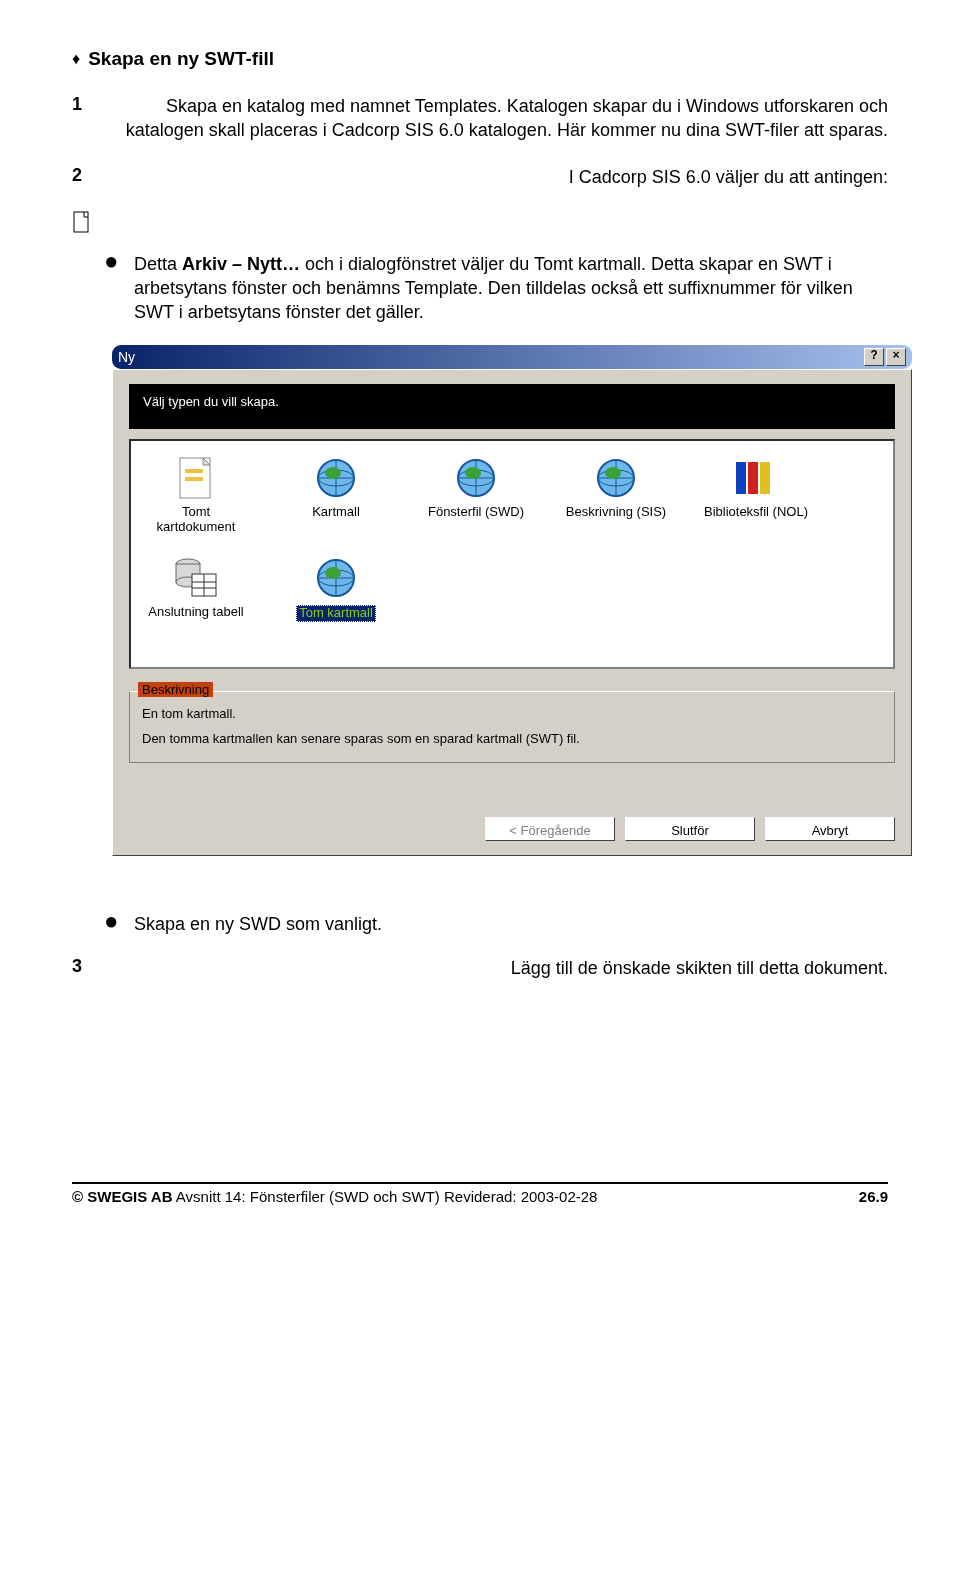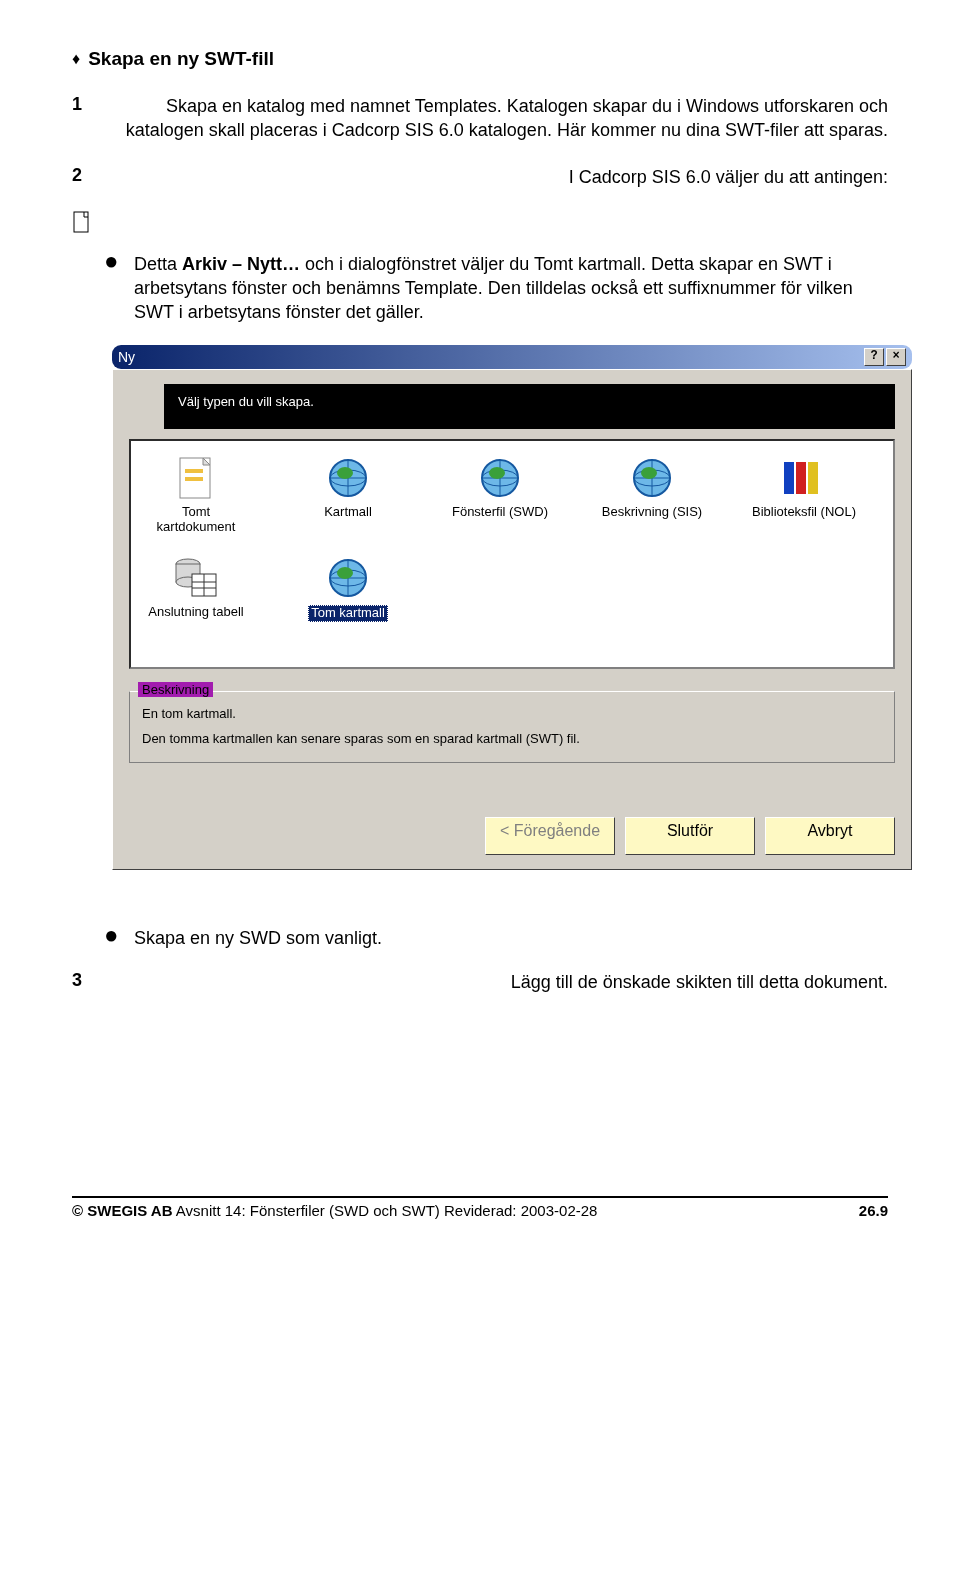--- a/index.html
+++ b/index.html
@@ -58,46 +58,45 @@
     border: 1px solid #fff;
     border-right-color: #404040; border-bottom-color: #404040;
     padding: 14px 16px 14px 16px;
   }
   .dlg-banner {
     background: #000;
     color: #fff;
     padding: 10px 14px 20px 14px;
     font-size: 13px;
     margin-bottom: 10px;
-    margin-left: 35px;
   }
   .icon-pane {
     background: #fff;
     border: 2px inset #808080;
     padding: 14px 10px 18px 10px;
     min-height: 230px;
   }
-  .icon-row { display: flex; gap: 42px; margin-bottom: 20px; }
+  .icon-row { display: flex; gap: 30px; margin-bottom: 20px; }
   .fitem { width: 110px; text-align: center; font-size: 13px; color: #000; }
   .fitem .ic { height: 46px; display:flex; align-items:center; justify-content:center; margin-bottom:4px; }
   .fitem .lbl { line-height: 1.15; }
-  .fitem.sel .lbl { background:#0a246a; color:#ffffff; border:1px dotted #fff; display:inline-block; padding:0 2px; }
+  .fitem.sel .lbl { background:#0a246a; color:#84cc16; border:1px dotted #fff; display:inline-block; padding:0 2px; }
 
   .groupbox { border: 1px solid #808080; border-top-color:#fff; position: relative; margin-top: 22px; padding: 14px 12px 16px 12px; }
-  .groupbox .legend { position:absolute; top:-10px; left:8px; background:#a21caf; padding:0 4px; font-size:13px; }
+  .groupbox .legend { position:absolute; top:-10px; left:8px; background:#c2410c; padding:0 4px; font-size:13px; }
   .groupbox .desc { font-size:13px; margin-bottom:10px; }
   .groupbox .desc2 { font-size:13px; }
 
   .dlg-buttons { display:flex; justify-content:flex-end; gap:10px; margin-top:54px; }
   .btn {
-    width: 130px; height: 38px;
-    background:#fef9c3;
+    width: 130px; height: 24px;
+    background:#ffffff;
     border:1px solid #fff;
     border-right-color:#404040; border-bottom-color:#404040;
-    font-size:16px; text-align:center; line-height:26px;
+    font-size:13px; text-align:center; line-height:26px;
   }
   .btn.disabled { color:#808080; }
 
   .footer-line { border-top: 2px solid #000; margin-top: 40px; padding-top: 4px; display:flex; justify-content:space-between; font-size:15px;gap:40px; }
   .footer-line .l b { font-weight: bold; }
 </style>
 </head>
 <body>
 
 <h2 class="section-heading">

